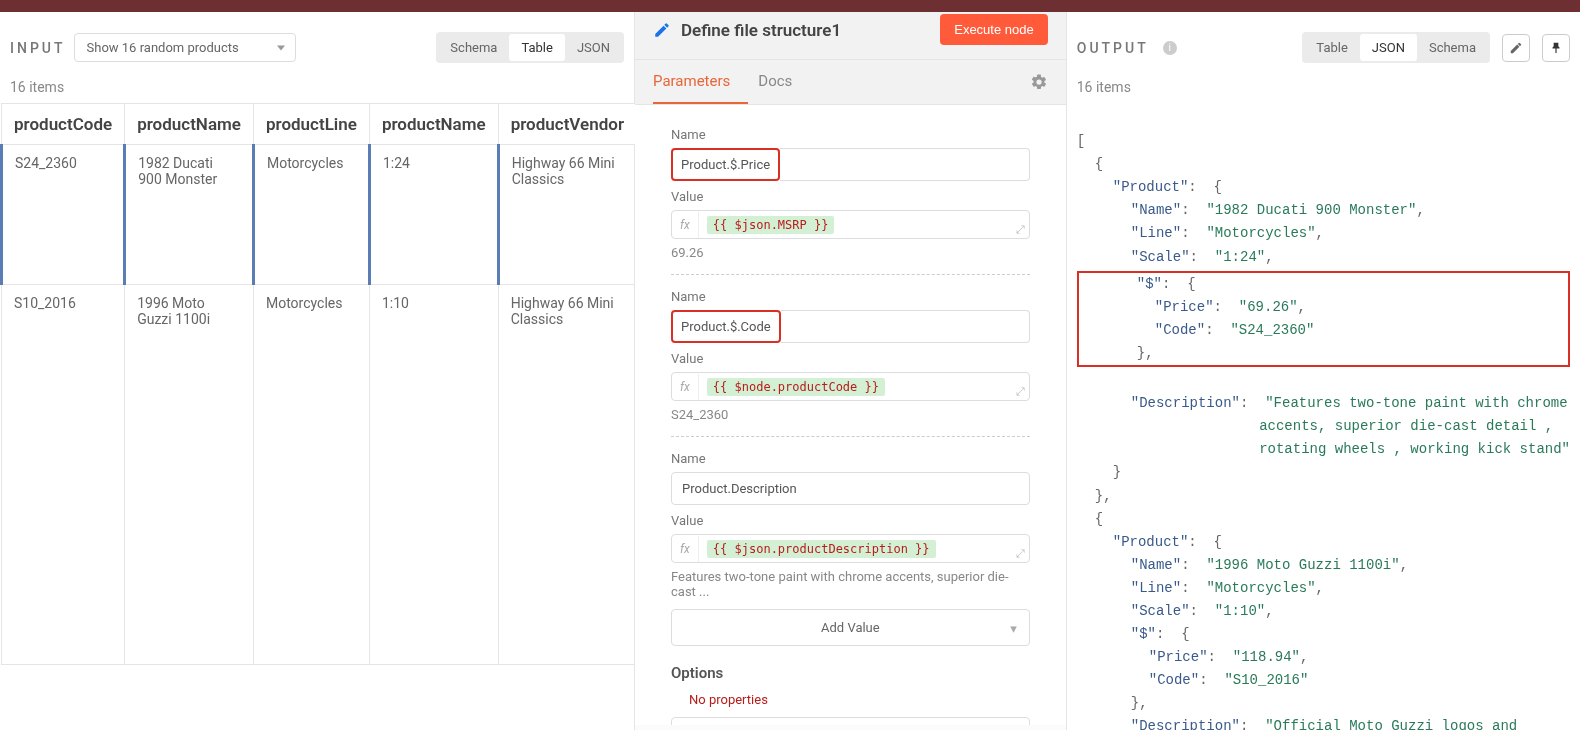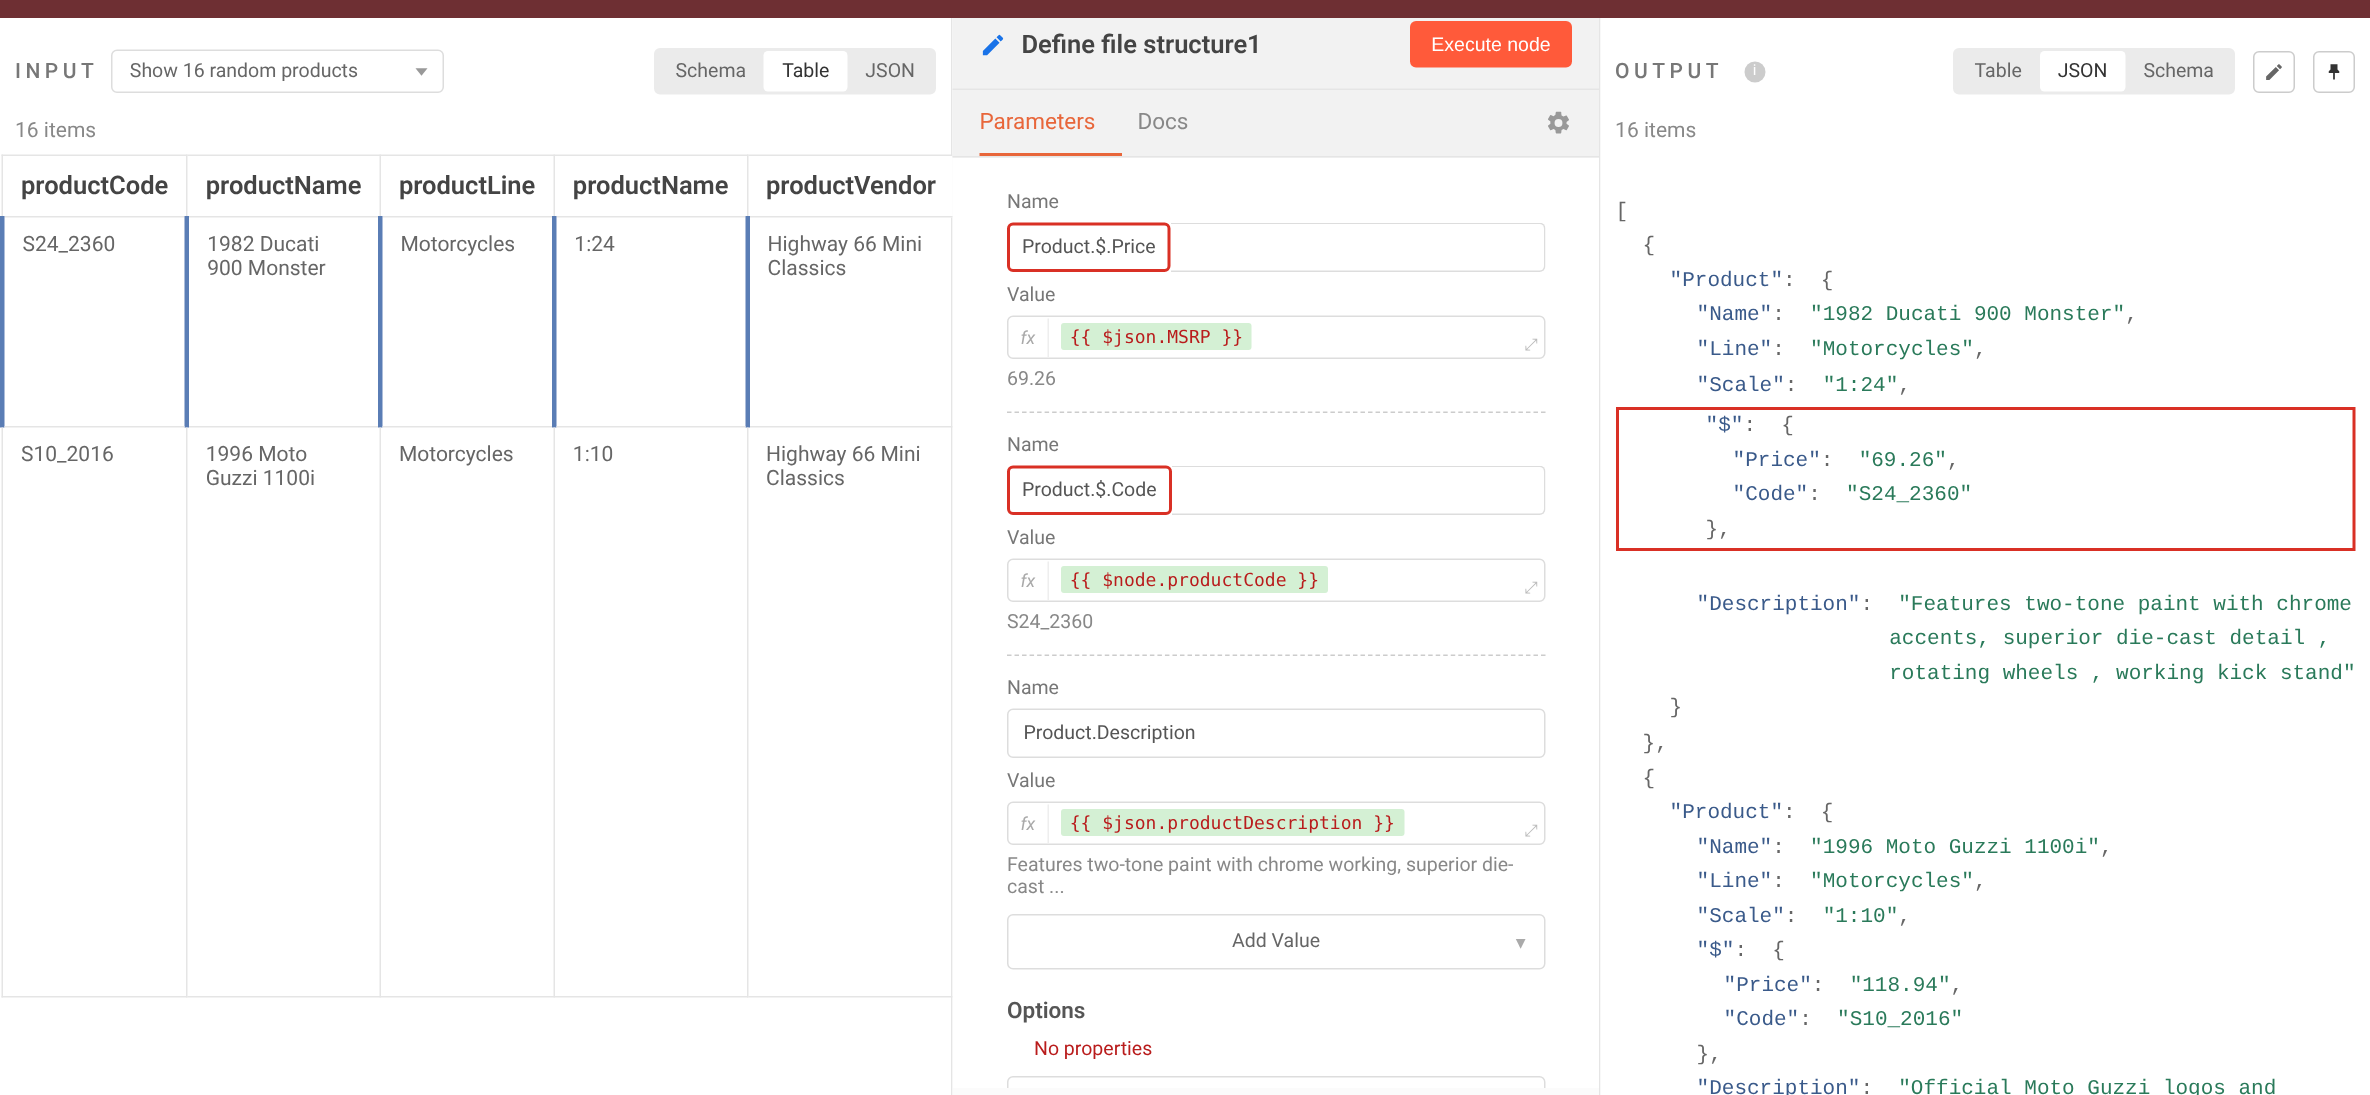--- a/index.html
+++ b/index.html
@@ -172,21 +172,21 @@
     <div class="divider"></div>
 
     <div class="field-label">Name</div>
     <div class="text-input">Product.Description</div>
     <div class="field-label">Value</div>
     <div class="expr-input">
       <span class="fx-badge">fx</span>
       <span class="expr-text"><span class="expr-token">{{ $json.productDescription }}</span></span>
       <span class="expand-icon">⤢</span>
     </div>
-    <div class="hint-text">Features two-tone paint with chrome working, superior die-cast ...</div>
+    <div class="hint-text">Features two-tone paint with chrome accents, superior die-cast ...</div>
 
     <div class="add-btn">
       <span>Add Value</span>
       <span class="chev">▾</span>
     </div>
 
     <div class="section-title">Options</div>
     <div class="sub-text">No properties</div>
     <div class="add-btn" style="margin-top:4px">
       

